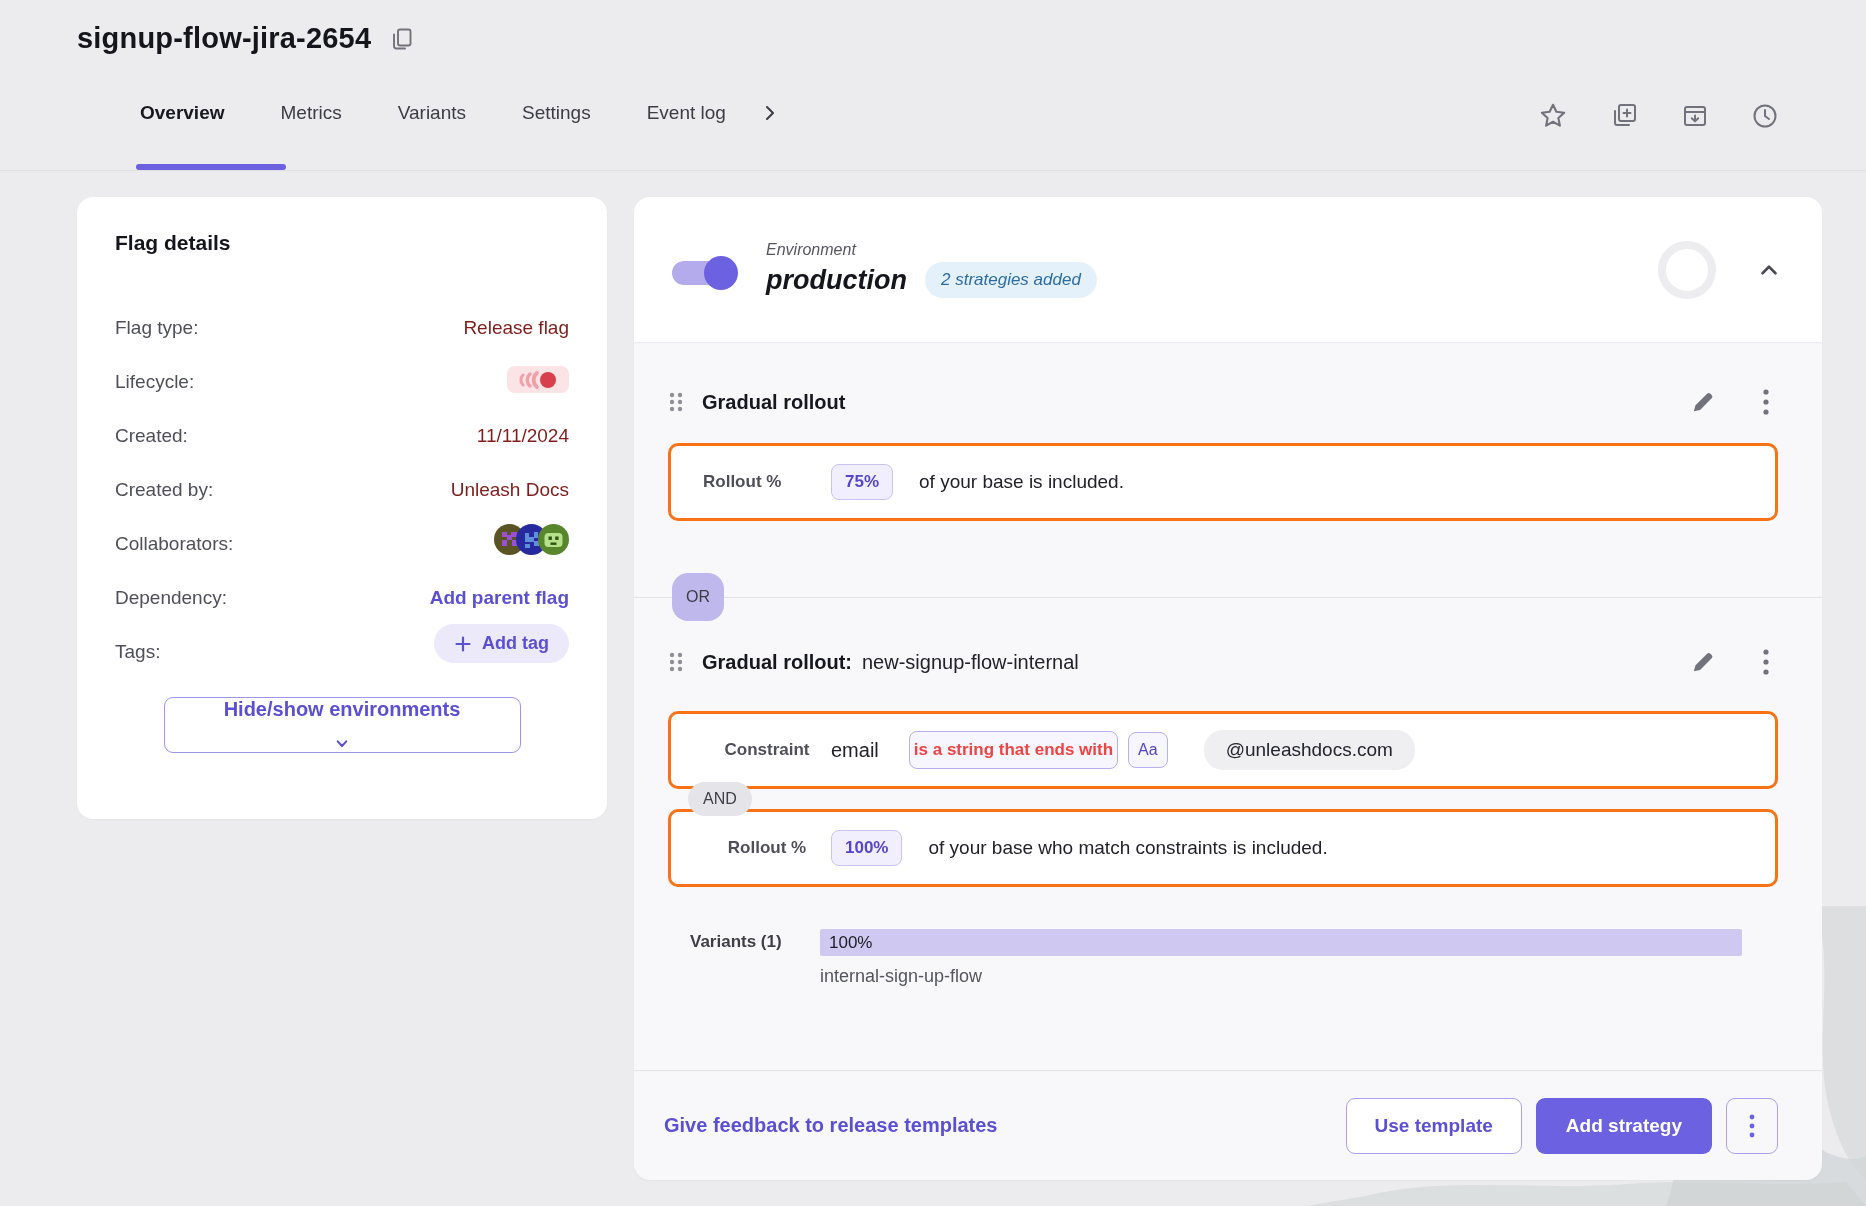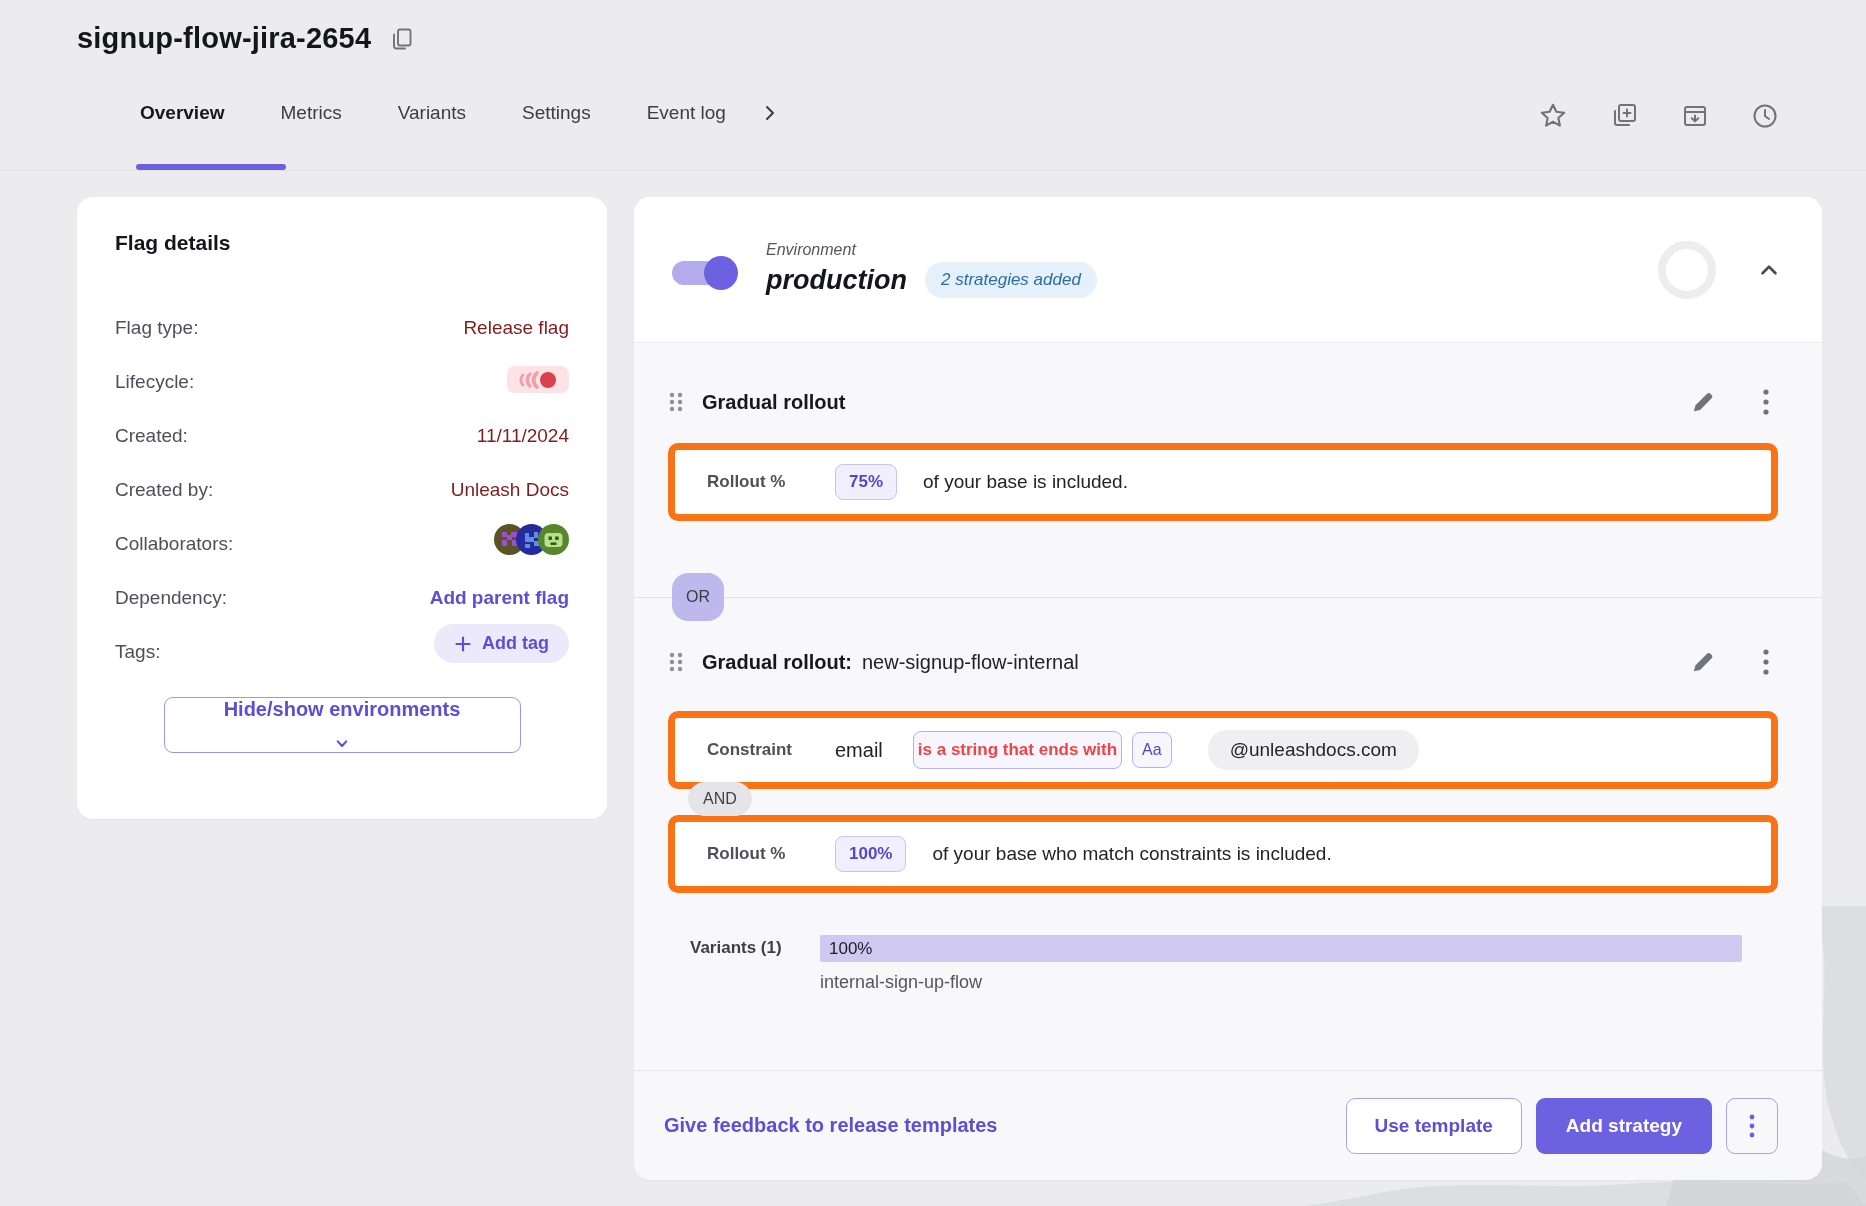--- a/index.html
+++ b/index.html
@@ -58,33 +58,33 @@
   .env-header-right { margin-left:auto; display:flex; align-items:center; gap:40px; }
   .metrics-ring { width:58px; height:58px; border-radius:50%; border:8px solid #ededf0; background:#fff; }
 
   .env-body { padding:0 44px 0 34px; }
   .strat-head { display:flex; align-items:center; height:46px; }
   .strat-head.first { margin-top:36px; }
   .strat-title { margin-left:18px; font-size:20px; font-weight:700; color:#17171f; }
   .strat-subtitle { font-size:20px; font-weight:400; color:#22222a; margin-left:10px; }
   .strat-actions { margin-left:auto; display:flex; align-items:center; gap:46px; padding-right:8px; }
 
-  .white-box { background:#fff; border:7px solid #f97316; border-radius:10px; display:flex; align-items:center; height:78px; padding:0 32px; }
+  .white-box { background:#fff; border:3px solid #f97316; border-radius:10px; display:flex; align-items:center; height:78px; padding:0 32px; }
   .box1 { margin-top:18px; }
   .row-label { width:128px; font-size:17px; font-weight:700; color:#4f4f59; flex:none; }
   .pct-chip { background:#f1effd; border:1px solid #c9c3f4; border-radius:8px; color:#5546c9; font-weight:700;
     font-size:17px; padding:7px 13px; margin-right:26px; }
   .row-text { font-size:19px; color:#22222a; }
 
   .or-row { position:relative; height:118px; }
   .or-line { position:absolute; left:-34px; right:-44px; top:76px; height:1px; background:#e2e2e6; }
   .or-chip { position:absolute; left:4px; top:52px; width:52px; height:48px; border-radius:16px; background:#bfb8ec;
     display:flex; align-items:center; justify-content:center; font-size:16px; color:#3c3c44; z-index:1; }
 
-  .constraint-stack { position:relative; margin-top:26px; display:flex; flex-direction:column; gap:26px; }
+  .constraint-stack { position:relative; margin-top:26px; display:flex; flex-direction:column; gap:20px;text-align:center; }
   .constraint-field { font-size:20px; color:#22222a; margin-right:30px; }
   .operator-chip { background:#f7f6fe; border:1.5px solid #b6aff0; border-radius:8px; color:#ef4444;
     font-weight:700; font-size:17px; padding:8px 4px; }
   .case-chip { background:#f7f6fe; border:1.5px solid #b6aff0; border-radius:8px; color:#5546c9;
     font-size:16px; padding:8px 9px; margin-left:10px; }
   .value-pill { background:#efeff2; border-radius:19px; font-size:19px; color:#24242c; padding:9px 22px; margin-left:36px; }
   .and-chip { position:absolute; left:20px; top:71px; background:#e5e5e9; border-radius:18px; padding:8px 15px;
     font-size:16px; color:#3f3f47; z-index:2; }
 
   .variants-row { display:flex; margin-top:42px; }

